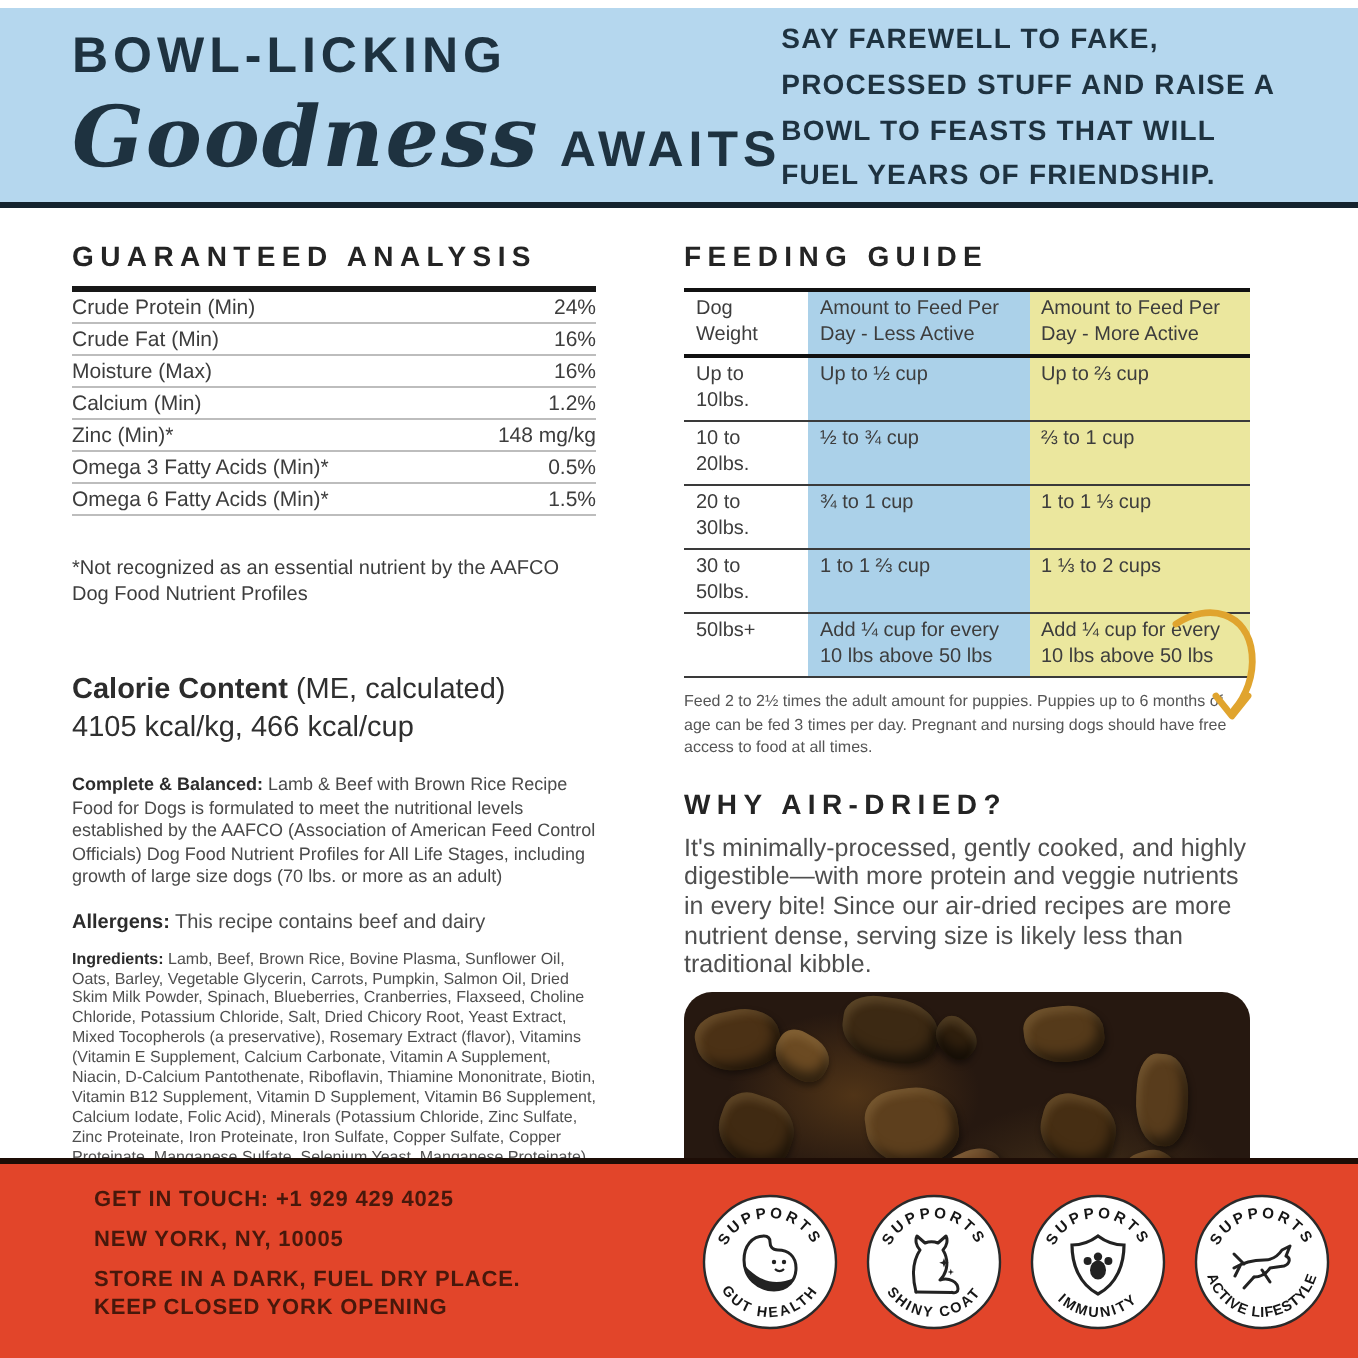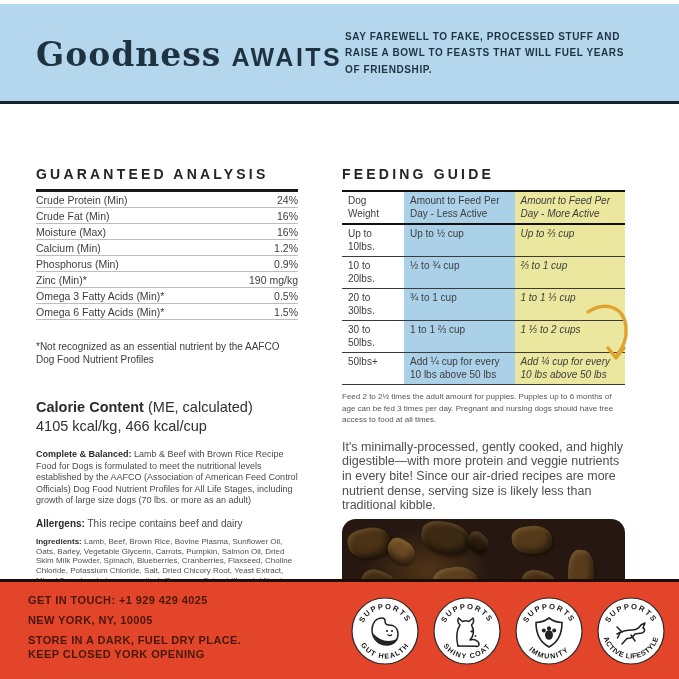--- a/index.html
+++ b/index.html
@@ -7,79 +7,80 @@
   body { background:#fff; font-family:"Liberation Sans","DejaVu Sans",sans-serif; color:#3a3a3a; overflow:hidden; }
   .page { width:679px; height:679px; display:flex; flex-direction:column; }
 
   
   .header { flex:none; height:100px; margin-top:4px; background:var(--header-bg,#b5d7ee);
             border-bottom:3px solid #14232e; display:flex; align-items:center;
             justify-content:space-between; padding:2px 38px 0 36px; }
   .brand { color:var(--navy,#1e3240); }
   .brand-line1 { font-size:25px; font-weight:bold; letter-spacing:2.5px; }
   .brand-line2 { display:flex; align-items:baseline; gap:10px; margin-top:1px; }
-  .brand-script { font-family:"DejaVu Serif",serif; font-weight:bold; font-size:33px; letter-spacing:1px; }
+  .brand-script { font-family:"DejaVu Serif",serif; font-style:italic; font-weight:bold; font-size:42px; letter-spacing:1px; }
   .brand-awaits { font-size:25px; font-weight:bold; letter-spacing:2.5px; }
-  .tagline { width:296px; font-size:10px; font-weight:bold; letter-spacing:0.6px; line-height:1.62; color:var(--navy,#1e3240); }
+  .tagline { width:296px; font-size:14px; font-weight:bold; letter-spacing:0.6px; line-height:1.62; color:var(--navy,#1e3240); }
 
   
   .main { flex:1; position:relative; padding:16px 36px 0 36px; display:flex; gap:44px; overflow:hidden; }
   .col-left { width:262px; flex:none; }
   .col-right { width:292px; flex:none; }
-  .section-title { font-size:14px; font-weight:bold; letter-spacing:3.2px; color:#242424;margin-top:46px; }
+  .section-title { font-size:14px; font-weight:bold; letter-spacing:3.2px; color:#242424; }
   .ga-head { border-bottom:3px solid #181818; padding-bottom:7px; }
   .ga-row { display:flex; justify-content:space-between; align-items:flex-end;
             border-bottom:1px solid #bdbdbd; padding:1.5px 0; font-size:10.5px; color:#3d3d3d; }
   .ga-foot { margin-top:20px; font-size:10px; line-height:1.32; color:#3d3d3d; width:250px; }
   .calorie { margin-top:32px; font-size:14.5px; color:#2f2f2f; line-height:1.3; }
   .b { font-weight:bold; color:#2c2c2c; }
   .cb-para { margin-top:13px; font-size:9px; line-height:1.28; color:#4a4a4a; }
   .allergens { margin-top:11px; font-size:10px; color:#4a4a4a; }
   .ingredients { margin-top:8px; font-size:8px; line-height:1.24; color:#4f4f4f; }
 
   
   .feed-table { width:283px; border-collapse:collapse; margin-top:8px; font-size:10px; color:#3d3d3d; table-layout:fixed; }
   .feed-table th { font-weight:normal; }
   .feed-table th, .feed-table td { text-align:left; vertical-align:top; padding:3px 6px; line-height:1.25; }
   .feed-table thead tr { border-top:2px solid #111; border-bottom:2.5px solid #111; }
   .feed-table tbody tr { border-bottom:1.6px solid #3a3a3a; }
   .feed-table .c0 { width:62px; }
   .feed-table .c1 { background:var(--table-blue,#abd1e9); }
-  .feed-table .c2 { background:var(--table-yellow,#ebe79e);font-style:italic; }
+  .feed-table .c2 { background:var(--table-yellow,#ebe79e); }
   .feed-note { margin-top:6px; font-size:8px; line-height:1.45; color:#555; width:283px; }
   .why { margin-top:14px; }
   .why-text { margin-top:7px; font-size:12.5px; line-height:1.17; color:#4f4f4f; width:282px; }
 
   .arrow-svg { position:absolute; left:584px; top:196px; }
 
   
   .photo { margin-top:6px; width:283px; height:172px; border-radius:14px; position:relative; overflow:hidden;
            background:
              radial-gradient(90px 60px at 30% 30%, #503417 0%, rgba(80,52,23,0) 70%),
              radial-gradient(110px 70px at 70% 60%, #46321a 0%, rgba(70,50,26,0) 70%),
              #261810; }
   .chunk { position:absolute; }
   .photo::after { content:''; position:absolute; inset:0; border-radius:inherit;
                   background: radial-gradient(130% 110% at 50% 38%, rgba(0,0,0,0) 50%, rgba(0,0,0,.5) 100%); }
 
   
   .footer { flex:none; height:100px; background:var(--footer-bg,#e2452a); border-top:3px solid #1d0d06;
-            color:var(--footer-text,#47180b); display:flex; justify-content:space-between; padding:12px 14px 0 28px; }
+            color:var(--footer-text,#47180b); display:flex; justify-content:space-between; padding:12px 14px 0 47px; }
   .footer-left { font-size:11px; font-weight:bold; letter-spacing:0.4px; line-height:1.27; }
   .f-gap { height:6px; }
   .badges { display:flex; gap:14px; margin-top:3px; }
   .badge svg { display:block; }
 </style>
 </head>
 <body>
 
 <div class="page">
 
   <div class="header">
     <div class="brand">
+      <div class="brand-line1">BOWL-LICKING</div>
       <div class="brand-line2">
         <span class="brand-script">Goodness</span>
         <span class="brand-awaits">AWAITS</span>
       </div>
     </div>
     <div class="tagline">SAY FAREWELL TO FAKE, PROCESSED STUFF AND RAISE A BOWL TO FEASTS THAT WILL FUEL YEARS OF FRIENDSHIP.</div>
   </div>
 
   <div class="main">
 
@@ -96,26 +97,22 @@
           </div>
           <div class="ga-row">
             <span>Moisture (Max)</span>
             <span>16%</span>
           </div>
           <div class="ga-row">
             <span>Calcium (Min)</span>
             <span>1.2%</span>
           </div>
           <div class="ga-row">
-            <span>Phosphorus (Min)</span>
-            <span>0.9%</span>
-          </div>
-          <div class="ga-row">
             <span>Zinc (Min)*</span>
-            <span>190 mg/kg</span>
+            <span>148 mg/kg</span>
           </div>
           <div class="ga-row">
             <span>Omega 3 Fatty Acids (Min)*</span>
             <span>0.5%</span>
           </div>
           <div class="ga-row">
             <span>Omega 6 Fatty Acids (Min)*</span>
             <span>1.5%</span>
           </div>
         </div>
@@ -167,20 +164,21 @@
             <tr>
               <td class="c0">50lbs+</td>
               <td class="c1">Add ¼ cup for every 10 lbs above 50 lbs</td>
               <td class="c2">Add ¼ cup for every 10 lbs above 50 lbs</td>
             </tr>
           </tbody>
       </table>
       <div class="feed-note">Feed 2 to 2½ times the adult amount for puppies. Puppies up to 6 months of age can be fed 3 times per day. Pregnant and nursing dogs should have free access to food at all times.</div>
 
       <div class="why">
+        <div class="section-title">WHY AIR-DRIED?</div>
         <div class="why-text">It's minimally-processed, gently cooked, and highly digestible—with more protein and veggie nutrients in every bite!  Since our air-dried recipes are more nutrient dense, serving size is likely less than traditional kibble.</div>
       </div>
 
       <div class="photo">
           <div class="chunk" style="left: 2%; top: 5%; width: 42px; height: 30px; background: rgb(75, 49, 21); transform: rotate(-12deg); border-radius: 35% 48% 38% 52%; box-shadow: rgba(255, 215, 150, 0.16) 2px 3px 4px inset, rgba(0, 0, 0, 0.55) -3px -4px 6px inset, rgba(0, 0, 0, 0.4) 1px 2px 3px;"></div>
           <div class="chunk" style="left: 28%; top: 2%; width: 48px; height: 32px; background: rgb(60, 41, 19); transform: rotate(8deg); border-radius: 35% 48% 38% 52%; box-shadow: rgba(255, 215, 150, 0.16) 2px 3px 4px inset, rgba(0, 0, 0, 0.55) -3px -4px 6px inset, rgba(0, 0, 0, 0.4) 1px 2px 3px;"></div>
           <div class="chunk" style="left: 60%; top: 4%; width: 40px; height: 28px; background: rgb(85, 58, 26); transform: rotate(-6deg); border-radius: 35% 48% 38% 52%; box-shadow: rgba(255, 215, 150, 0.16) 2px 3px 4px inset, rgba(0, 0, 0, 0.55) -3px -4px 6px inset, rgba(0, 0, 0, 0.4) 1px 2px 3px;"></div>
           <div class="chunk" style="left: 6%; top: 30%; width: 38px; height: 34px; background: rgb(64, 42, 18); transform: rotate(20deg); border-radius: 35% 48% 38% 52%; box-shadow: rgba(255, 215, 150, 0.16) 2px 3px 4px inset, rgba(0, 0, 0, 0.55) -3px -4px 6px inset, rgba(0, 0, 0, 0.4) 1px 2px 3px;"></div>
           <div class="chunk" style="left: 32%; top: 28%; width: 46px; height: 38px; background: rgb(93, 63, 29); transform: rotate(-8deg); border-radius: 35% 48% 38% 52%; box-shadow: rgba(255, 215, 150, 0.16) 2px 3px 4px inset, rgba(0, 0, 0, 0.55) -3px -4px 6px inset, rgba(0, 0, 0, 0.4) 1px 2px 3px;"></div>
           <div class="chunk" style="left: 63%; top: 30%; width: 38px; height: 34px; background: rgb(70, 46, 19); transform: rotate(14deg); border-radius: 35% 48% 38% 52%; box-shadow: rgba(255, 215, 150, 0.16) 2px 3px 4px inset, rgba(0, 0, 0, 0.55) -3px -4px 6px inset, rgba(0, 0, 0, 0.4) 1px 2px 3px;"></div>

